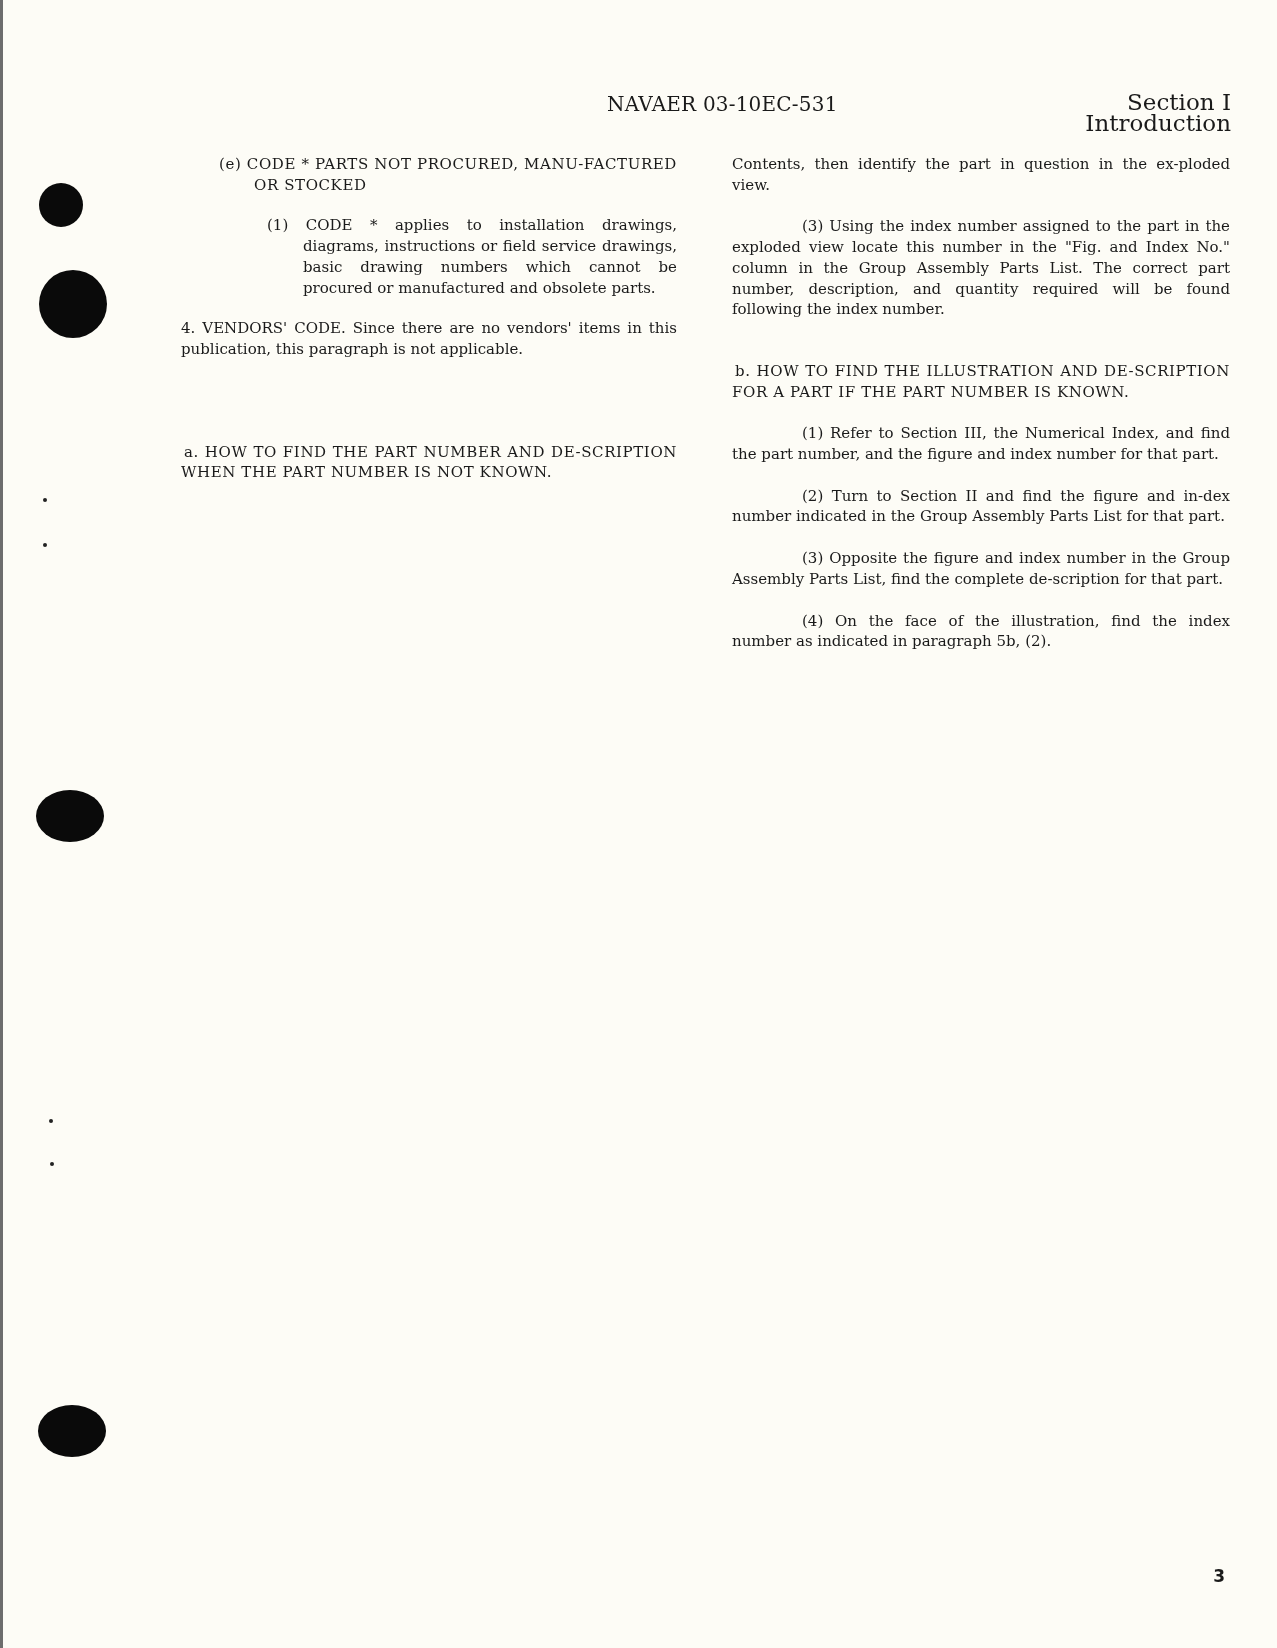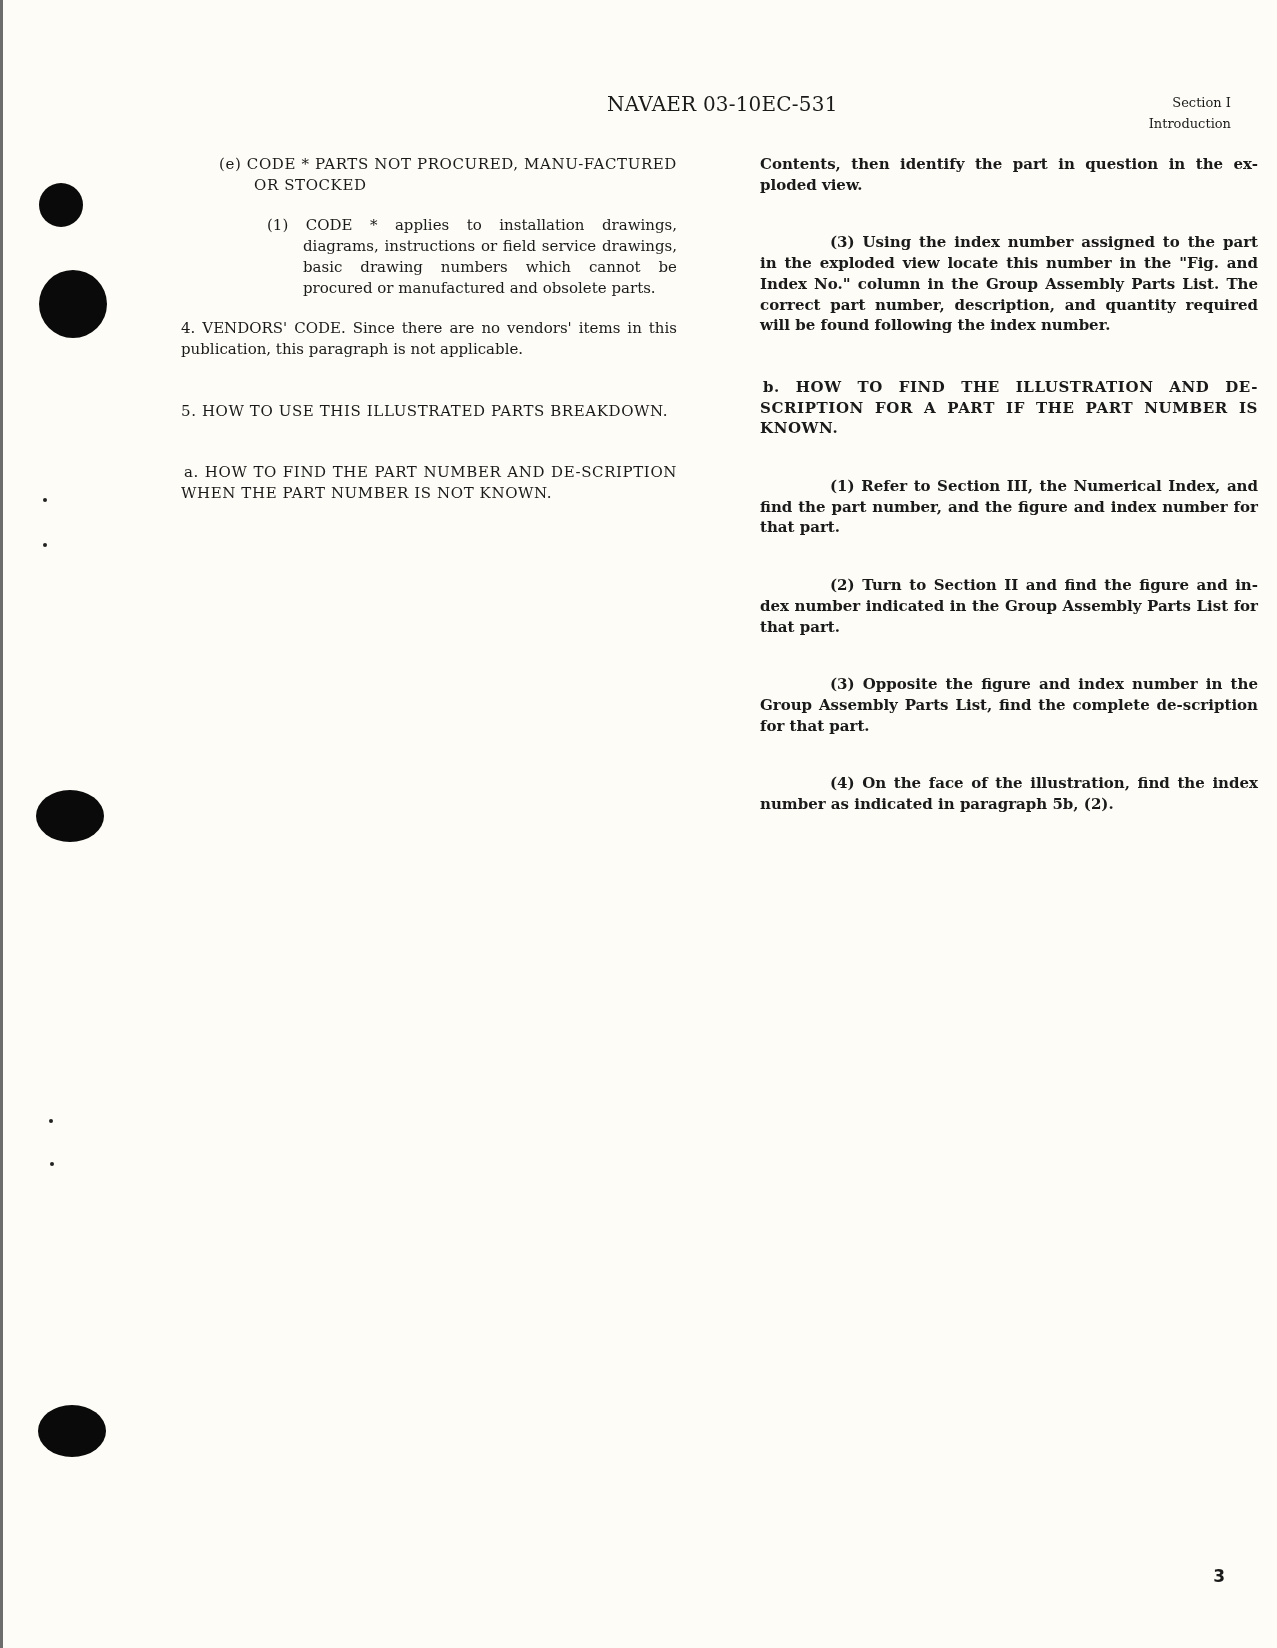--- a/index.html
+++ b/index.html
@@ -21,33 +21,33 @@
   .dot {
     position: absolute; background: #222; border-radius: 50%;
     width: 4px; height: 4px;
   }
   .header-left {
     position: absolute; left: 607px; top: 92px;
     font-size: 20px; letter-spacing: 0.2px;
   }
   .header-right {
     position: absolute; right: 46px; top: 92px;
-    text-align: right; font-size: 13px; line-height: 21px; margin-left: 12px;
+    text-align: right; font-size: 23px; line-height: 21px; margin-left: 12px;
   }
   .col {
     position: absolute; font-size: 15px; line-height: 20.7px;
     text-align: justify;
   }
   .col-left { left: 181px; width: 496px; top: 154px; }
-  .col-right { left: 760px; width: 498px; top: 154px; font-weight: bold; }
+  .col-right { left: 732px; width: 498px; top: 154px; }
   .para { margin: 0; }
   .gap-sm { height: 20px; }
   .gap-md { height: 21px; }
   .gap-lg { height: 41px; }
-  .indent { text-indent: 70px; margin-top: 16px; }
+  .indent { text-indent: 70px; }
   .hang-e { padding-left: 35px; text-indent: -35px; margin-left: 38px; text-align: justify; }
   .hang-1 { padding-left: 36px; text-indent: -36px; margin-left: 86px; }
   .heading { letter-spacing: 0.6px; }
   .page-number {
     position: absolute; right: 52px; top: 1566px;
     font-family: "DejaVu Sans", "Liberation Sans", sans-serif;
     font-weight: bold; font-size: 17px;
   }
 </style>
 </head>
@@ -85,21 +85,20 @@
   <div>Introduction</div>
 </div>
 
 <div class="col col-left">
   <p class="para hang-e heading">(e) CODE * PARTS NOT PROCURED, MANU-FACTURED OR STOCKED</p>
   <div class="gap-sm"></div>
   <p class="para hang-1">(1) CODE * applies to installation drawings, diagrams, instructions or field service drawings, basic drawing numbers which cannot be procured or manufactured and obsolete parts.</p>
   <div class="gap-sm"></div>
   <p class="para">4. VENDORS' CODE. Since there are no vendors' items in this publication, this paragraph is not applicable.</p>
   <div class="gap-lg"></div>
-  <p class="para heading">5. HOW TO USE THIS ILLUSTRATED PARTS BREAKDOWN.</p>
   <div class="gap-lg"></div>
   <p class="para heading" style="text-indent:3px;">a. HOW TO FIND THE PART NUMBER AND DE-SCRIPTION WHEN THE PART NUMBER IS NOT KNOWN.</p>
   <div class="gap-lg"></div>
   <div class="gap-md"></div>
 </div>
 
 <div class="col col-right">
   <p class="para">Contents, then identify the part in question in the ex-ploded view.</p>
   <div class="gap-md"></div>
   <p class="para indent">(3) Using the index number assigned to the part in the exploded view locate this number in the "Fig. and Index No." column in the Group Assembly Parts List. The correct part number, description, and quantity required will be found following the index number.</p>

